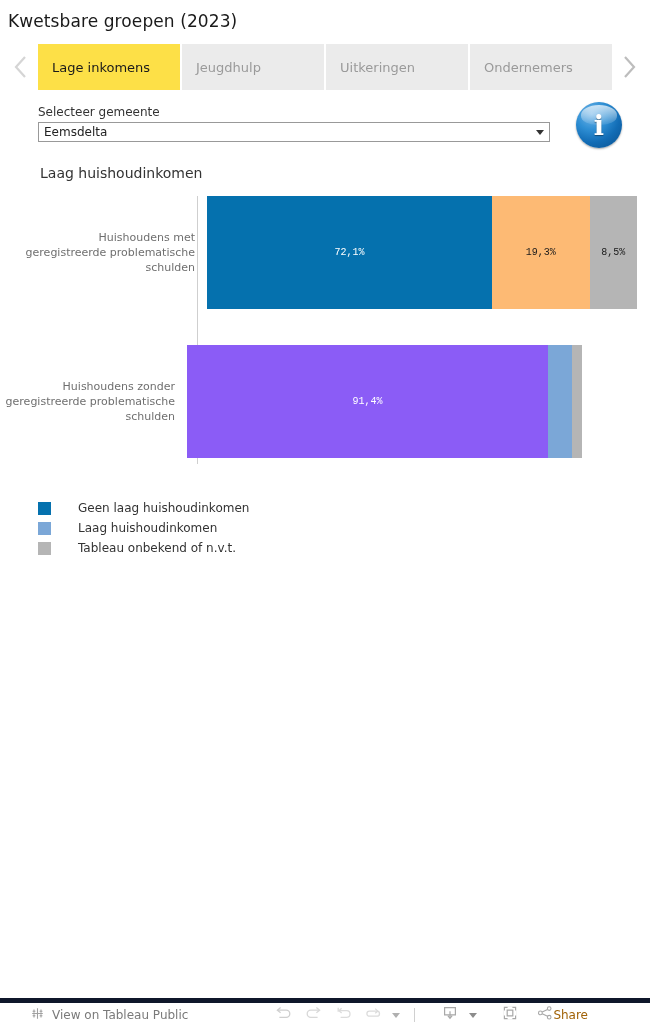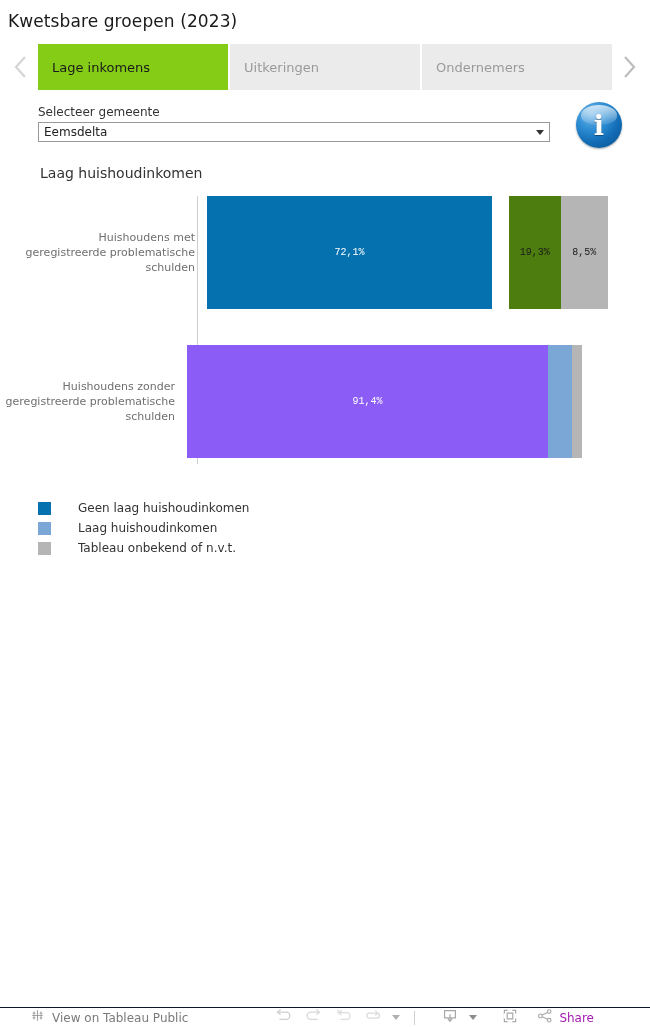--- a/index.html
+++ b/index.html
@@ -58,21 +58,21 @@
     font-size: 13px;
     display: flex;
     align-items: center;
     padding-left: 14px;
     box-sizing: border-box;
     cursor: pointer;
     overflow: hidden;
     white-space: nowrap;
   }
   .tab.active {
-    background: #84cc16;
+    background: #fde047;
     color: #1a1a1a;
   }
 
   
   .filter-row {
     display: flex;
     align-items: flex-end;
     padding: 12px 8px 0 38px;
   }
   .filter-block {
@@ -228,22 +228,22 @@
     color: #333333;
     line-height: 14px;
   }
 
   
   .toolbar {
     position: absolute;
     left: 0;
     bottom: 0;
     width: 650px;
-    height: 20px;
-    border-top: 1px solid #0f172a;
+    height: 29px;
+    border-top: 5px solid #0f172a;
     background: #ffffff;
     display: flex;
     align-items: center;
     box-sizing: border-box;
   }
   .tb-brand {
     display: flex;
     align-items: center;
     margin-left: 30px;
     cursor: pointer;
@@ -293,41 +293,43 @@
     margin-left: 10px;
   }
   .tb-share {
     display: flex;
     align-items: center;
     cursor: pointer;
     margin-left: 12px;
   }
   .tb-share-text {
     font-size: 12px;
-    color: #a21caf;
-    margin-left: 6px;
+    color: #a16207;
     line-height: 14px;
   }
 </style>
 </head>
 <body>
 
 <div class="dash-title">Kwetsbare groepen (2023)</div>
 
 <div class="tabstrip">
   <div class="tab-arrow">
     <span>
       <svg width="16" height="26" viewBox="0 0 16 26" aria-hidden="true">
         <polyline points="12,3 3,13 12,23" fill="none" stroke="#d5d5d5" stroke-width="2.2"></polyline>
       </svg>
     </span>
   </div>
   <div class="tabs">
     <div class="tab active">
       <span>Lage inkomens</span>
+    </div>
+    <div class="tab">
+      <span>Jeugdhulp</span>
     </div>
     <div class="tab">
       <span>Uitkeringen</span>
     </div>
     <div class="tab">
       <span>Ondernemers</span>
     </div>
   </div>
   <div class="tab-arrow">
     <span>
@@ -357,21 +359,21 @@
 
 <div class="chart-area">
   <div class="axis-line"></div>
 
   <div class="row" id="row-0" style="top:0px;padding-left:20px;">
     <div class="row-label">Huishoudens met geregistreerde problematische schulden</div>
     <div class="bar" id="bar-0">
         <div class="seg" style="width: 284.795px; background: rgb(5, 113, 174);">
           <span class="seg-label" style="color: rgb(255, 255, 255);">72,1%</span>
         </div>
-        <div class="seg" style="width: 52px; background: #4d7c0f; margin-left: 17px;">
+        <div class="seg" style="width: 98px; background: #fdba74;">
           <span class="seg-label" style="color: rgb(26, 26, 26);">19,3%</span>
         </div>
         <div class="seg" style="width: 47px; background: rgb(181, 181, 181);">
           <span class="seg-label" style="color: rgb(26, 26, 26);">8,5%</span>
         </div>
       </div>
   </div>
 
   <div class="row" id="row-1" style="top:149px;">
     <div class="row-label">Huishoudens zonder geregistreerde problematische schulden</div>

